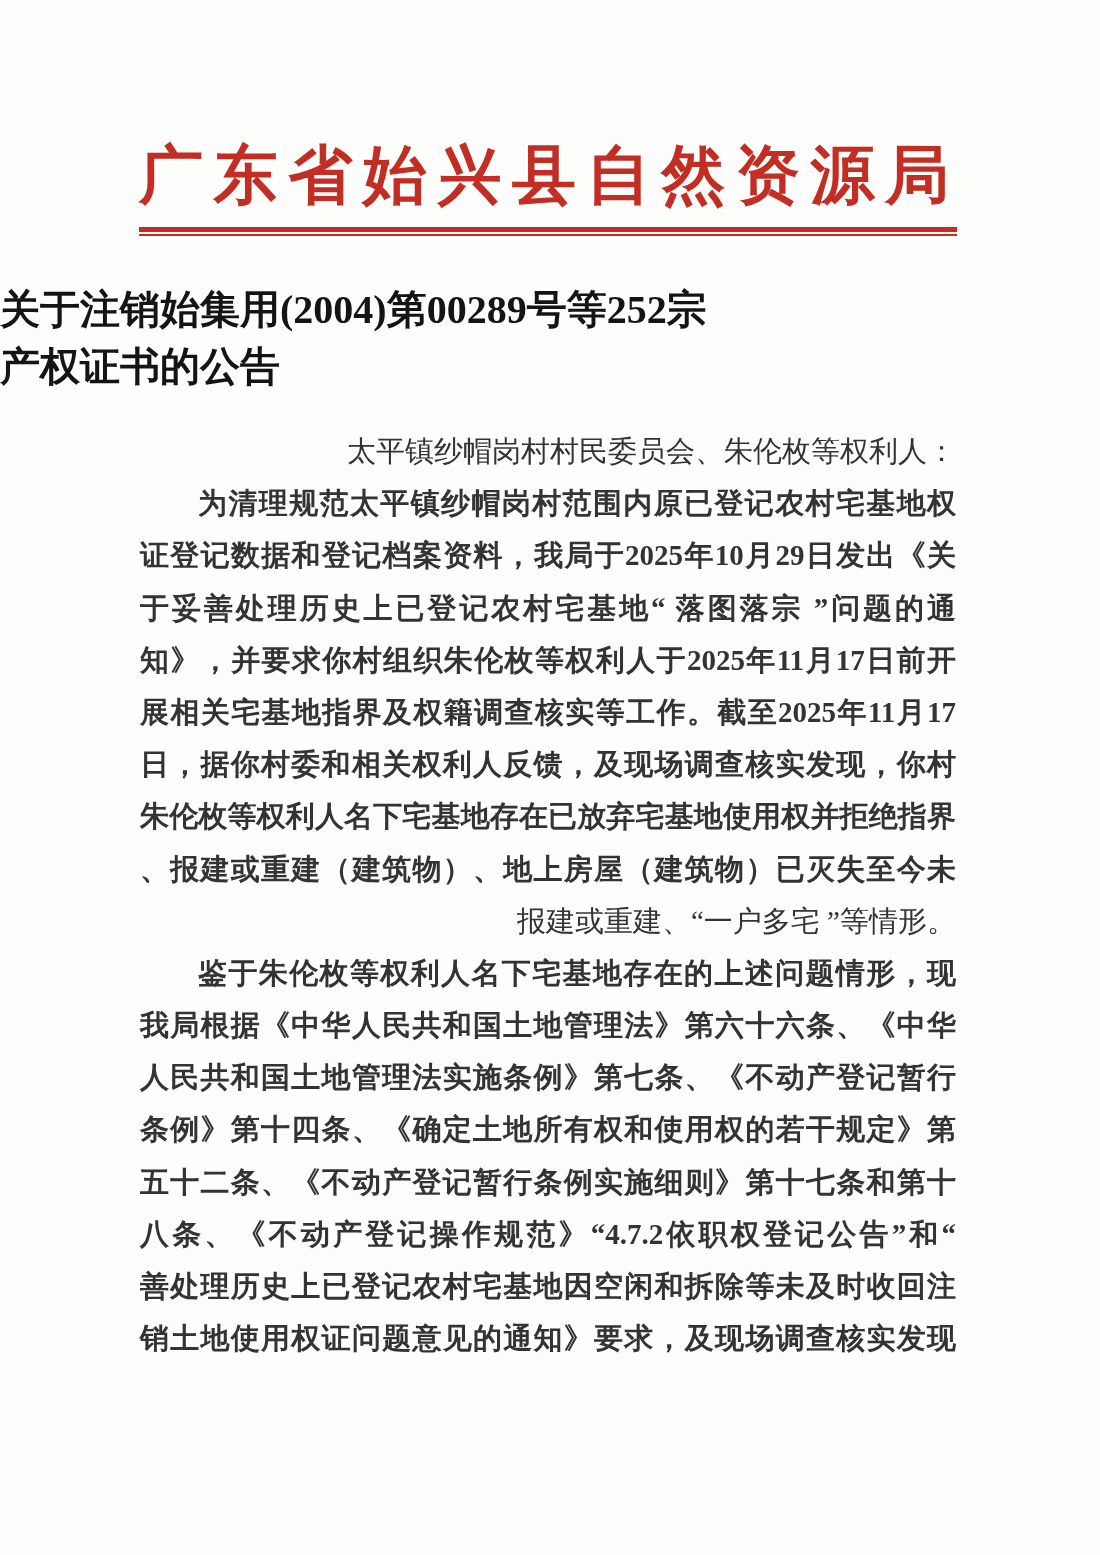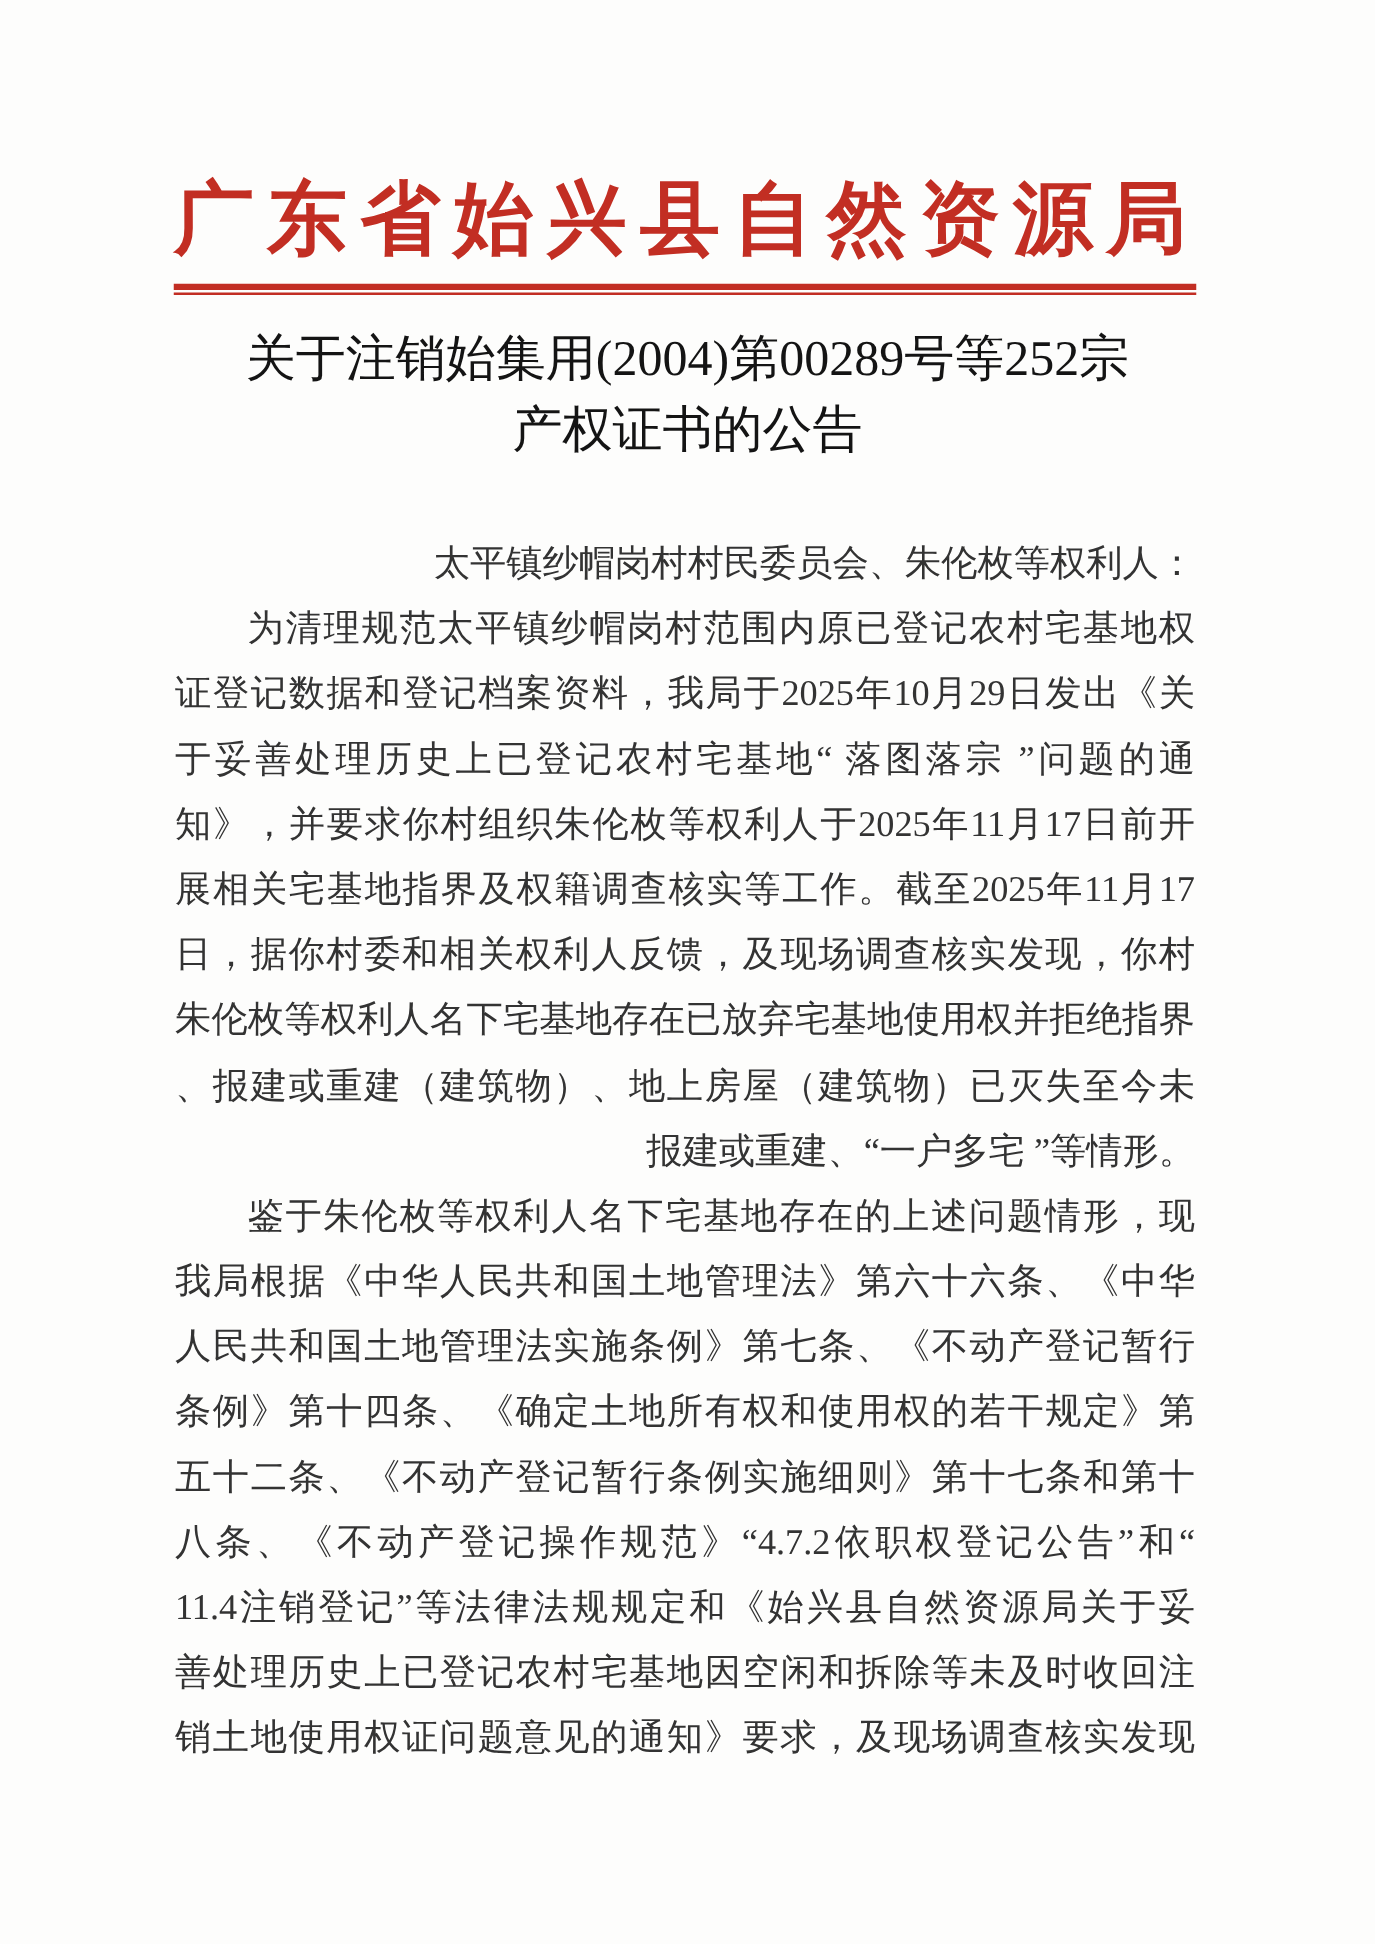--- a/index.html
+++ b/index.html
@@ -38,25 +38,25 @@
     position:absolute;
     left:139px;
     width:818px;
     background:var(--accent-red);
   }
   .divider.thick{top:227px;height:5px;}
   .divider.thin{top:234px;height:2px;}
   
   .title{
     position:absolute;
-    top:258px;
+    top:281px;
     left:0;
     width:1100px;
-    text-align:center;
-    font-weight:400;
+    text-align:left;
+    font-weight:700;
     color:var(--title-ink);
     font-size:40px;
     line-height:57px;
   }
   
   .body{
     position:absolute;
     top:425px;
     left:140px;
     width:816px;
@@ -66,20 +66,21 @@
   .line{
     line-height:52.2px;
     height:52.2px;
     text-align:right;
     white-space:nowrap;
   }
   .line.fill{
     white-space:normal;
     text-align:justify;
     text-align-last:justify;
+    font-weight:bold;
   }
   .line.indent{
     text-indent:2em;
   }
 </style>
 </head>
 <body>
 
 <div class="page">
   <div class="agency">广东省始兴县自然资源局</div>
@@ -106,19 +107,18 @@
           <div class="line fill">、报建或重建（建筑物）、地上房屋（建筑物）已灭失至今未</div>
           <div class="line">报建或重建、“一户多宅 ”等情形。</div>
         </div>
         <div>
           <div class="line indent fill">鉴于朱伦枚等权利人名下宅基地存在的上述问题情形，现</div>
           <div class="line fill">我局根据《中华人民共和国土地管理法》第六十六条、《中华</div>
           <div class="line fill">人民共和国土地管理法实施条例》第七条、《不动产登记暂行</div>
           <div class="line fill">条例》第十四条、《确定土地所有权和使用权的若干规定》第</div>
           <div class="line fill">五十二条、《不动产登记暂行条例实施细则》第十七条和第十</div>
           <div class="line fill">八条、《不动产登记操作规范》“4.7.2依职权登记公告”和“</div>
-          <div class="line fill">11.4注销登记”等法律法规规定和《始兴县自然资源局关于妥</div>
           <div class="line fill">善处理历史上已登记农村宅基地因空闲和拆除等未及时收回注</div>
           <div class="line fill">销土地使用权证问题意见的通知》要求，及现场调查核实发现</div>
         </div>
       </div>
   </div>
 </div>
 
 </body></html>

